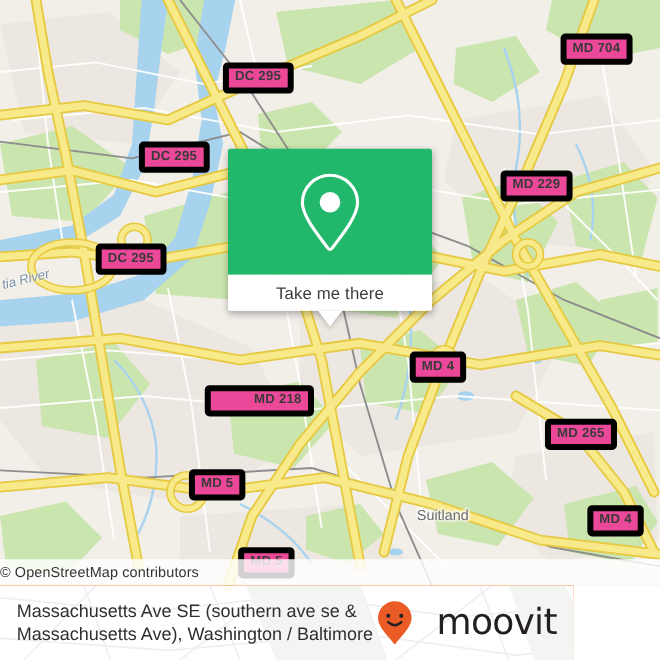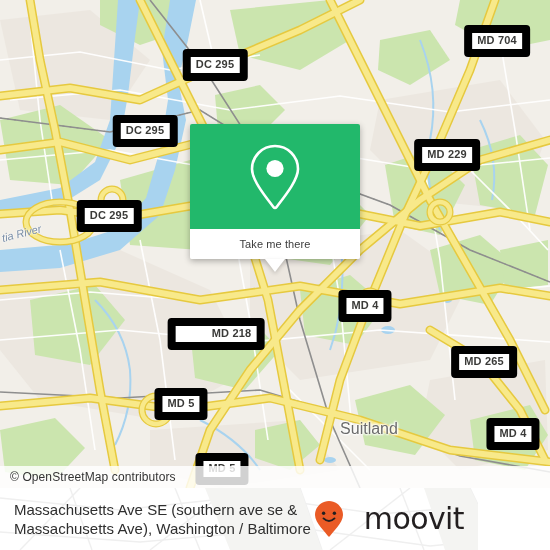--- a/index.html
+++ b/index.html
@@ -13,78 +13,78 @@
   
   .map{
     position:absolute;left:0;top:0;width:550px;height:488px;overflow:hidden;
     background:#f2efe9;
   }
   .map-canvas{position:absolute;left:0;top:0;width:550px;height:488px;}
 
   
   .shield{
     position:absolute;
-    background:#ffffff;
-    border:8px solid #000000;
+    background:#ec4899;
+    border:5px solid #000000;
     border-radius:4px;
     color:#3a3a38;
     font-weight:bold;
     font-size:11px;
     line-height:13px;
     padding:1px 5px 2px 5px;
     letter-spacing:0.2px;
     white-space:nowrap;
     transform:translate(-50%,-50%);
     font-family:"Liberation Sans","DejaVu Sans",sans-serif;
   }
   .place-label{
     position:absolute;
     transform:translate(-50%,-50%);
     color:#6b6b6b;
-    font-size:16px;
+    font-size:12px;
     white-space:nowrap;
     text-shadow:0 0 3px #fff,0 0 3px #fff,0 0 2px #fff,1px 1px 2px #fff,-1px -1px 2px #fff;
   }
   .water-label{
     position:absolute;
     color:#7b8fa8;
     font-size:11px;
     font-style:italic;
     white-space:nowrap;
     transform-origin:left center;
     text-shadow:0 0 2px #fff,0 0 2px #fff;
   }
 
   
   .attribution{
     position:absolute;left:0;bottom:0;width:550px;height:22px;
     background:rgba(255,255,255,0.82);
     display:flex;align-items:center;
   }
   .attribution span{
-    font-size:12px;color:#333;padding-left:10px;letter-spacing:0.1px;
+    font-size:12px;color:#333;letter-spacing:0.1px;
   }
 
   
   .card{
     position:absolute;left:190px;top:124px;width:170px;
     box-shadow:0 2px 6px rgba(0,0,0,0.30);
     border-radius:2px;overflow:visible;
   }
   .card-head{
     height:105px;background:#22b86b;border-radius:2px 2px 0 0;
     display:flex;align-items:center;justify-content:center;
   }
   .card-body{
     height:30px;background:#ffffff;border-radius:0 0 2px 2px;
     display:flex;align-items:center;justify-content:center;
     position:relative;
   }
   .card-body span{
-    font-size:11px;color:#3c3c3c;letter-spacing:0.1px;
+    font-size:14px;color:#3c3c3c;letter-spacing:0.1px;
   }
   .card-tail{
     position:absolute;left:50%;top:100%;
     margin-left:-10px;
     width:0;height:0;
     border-left:10px solid transparent;
     border-right:10px solid transparent;
     border-top:13px solid #ffffff;
     filter:drop-shadow(0 2px 2px rgba(0,0,0,0.18));
   }

